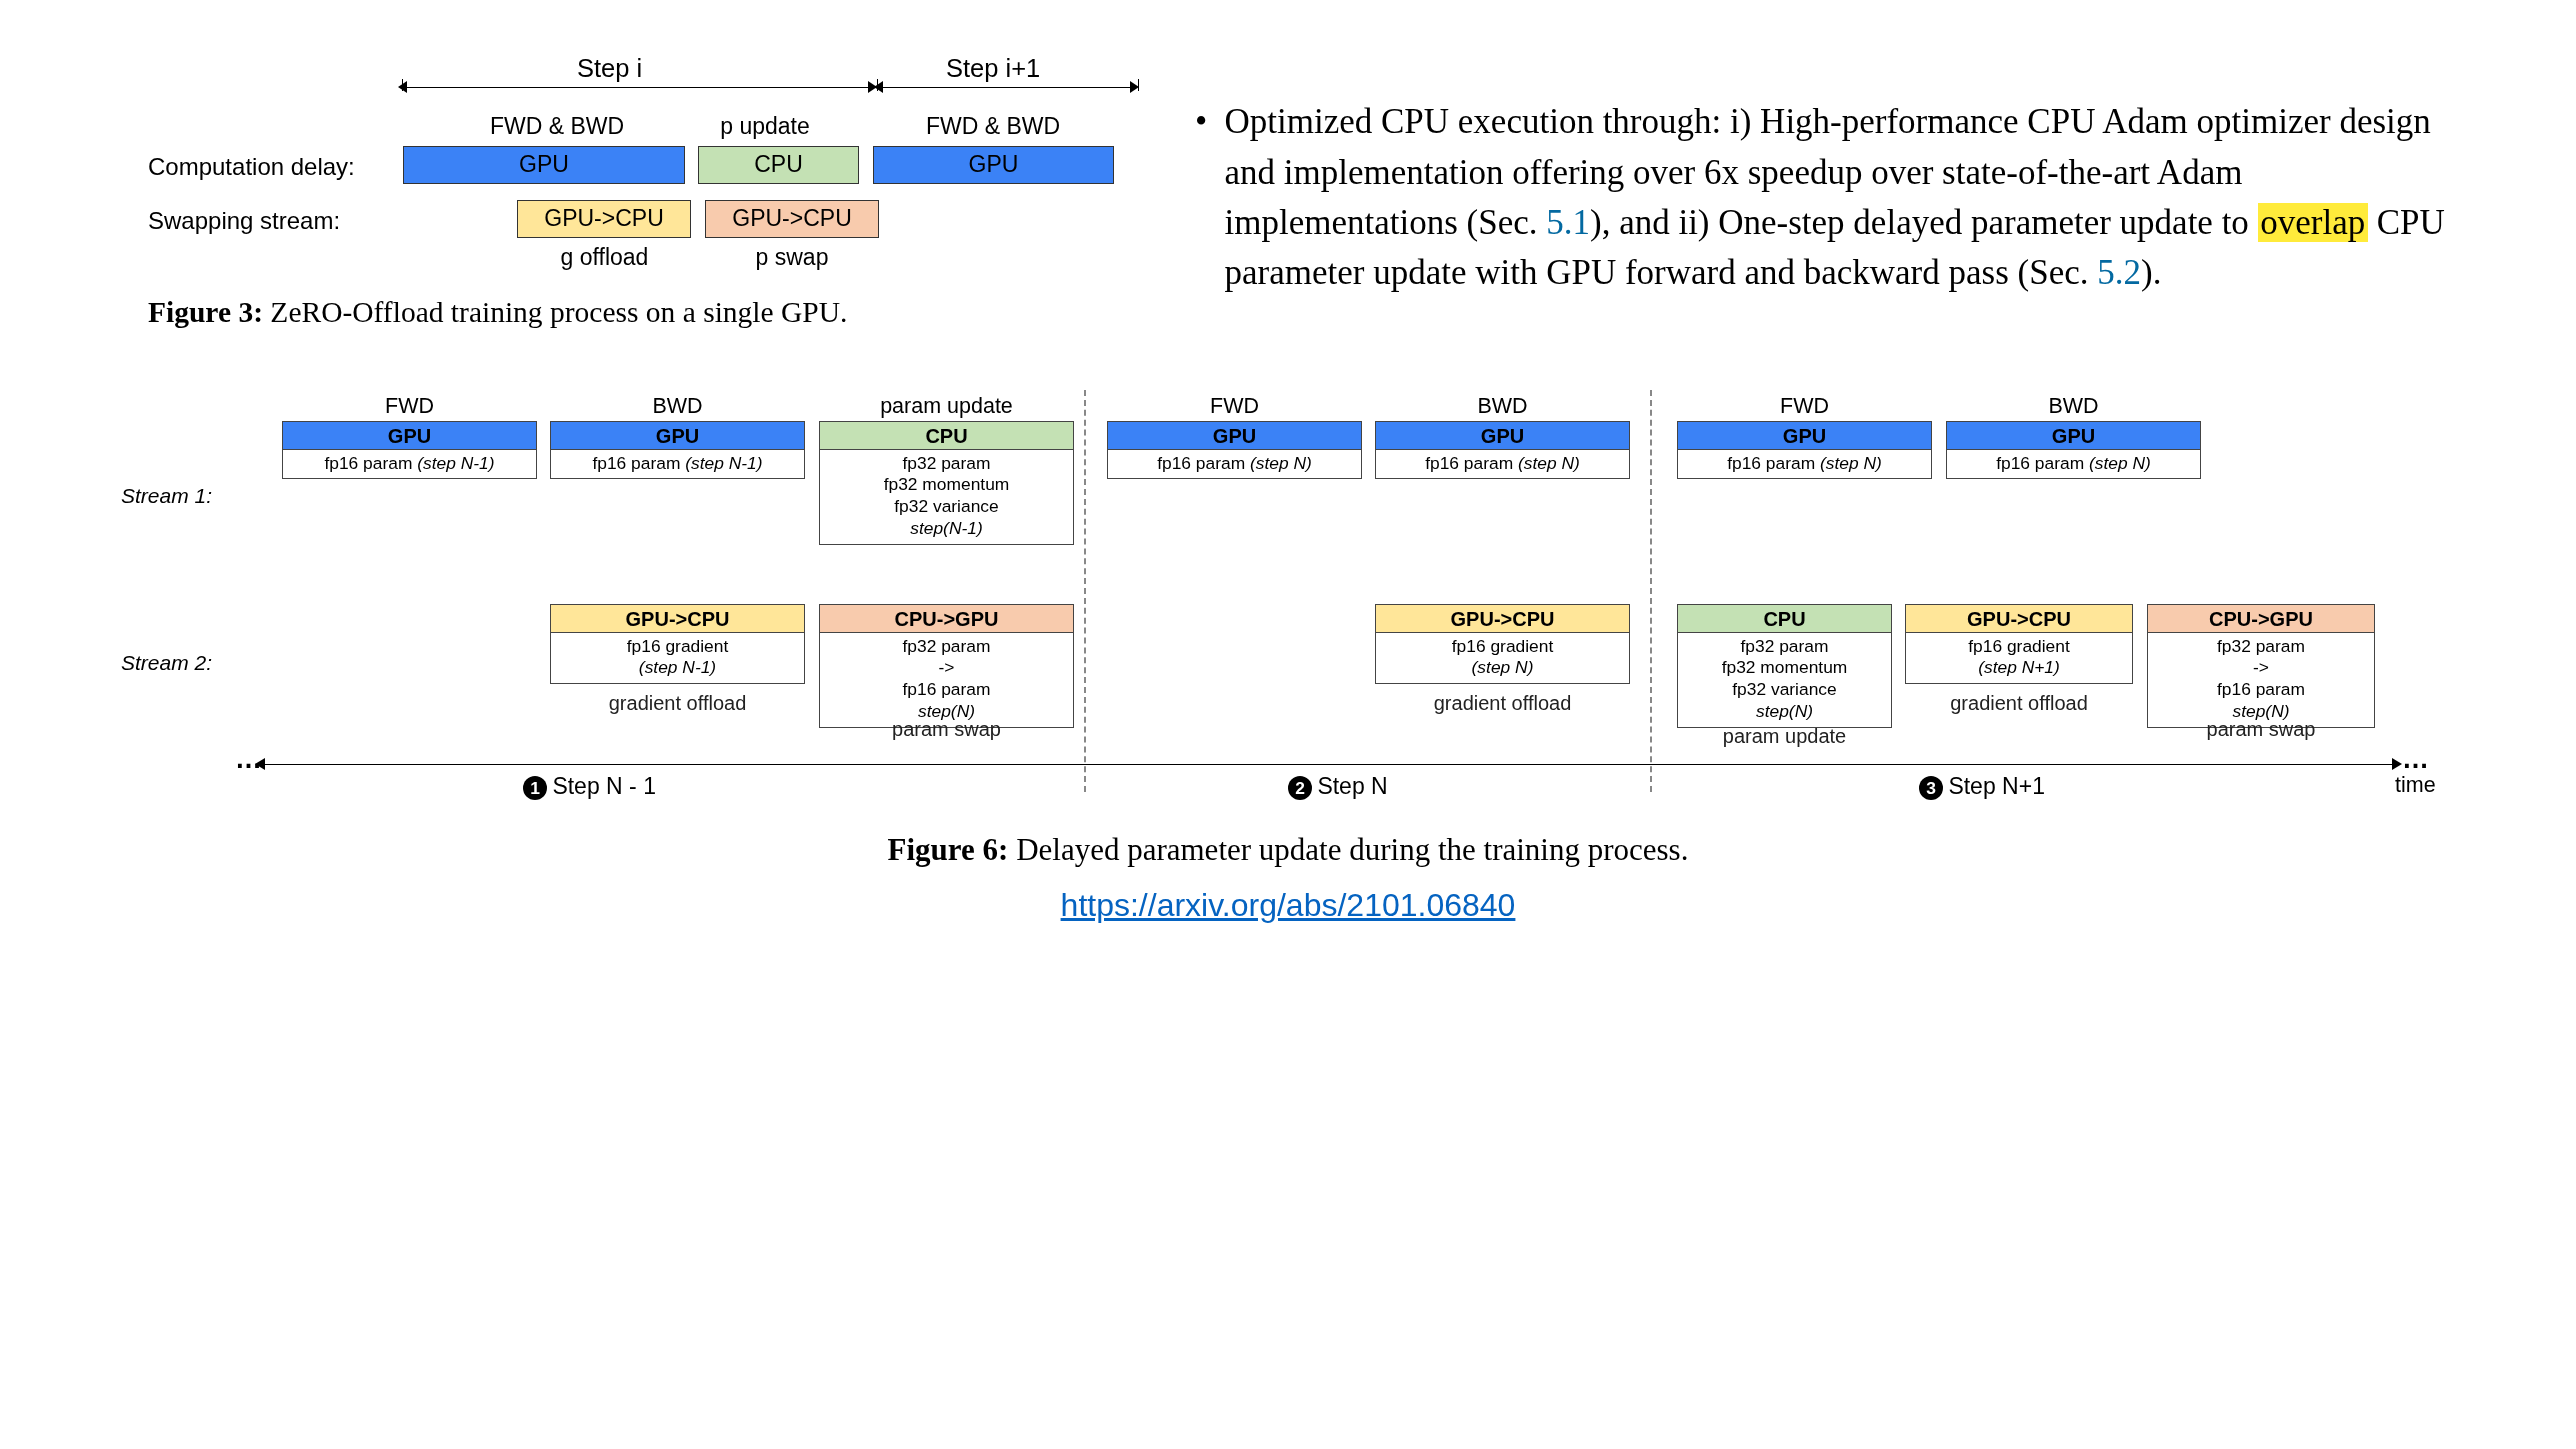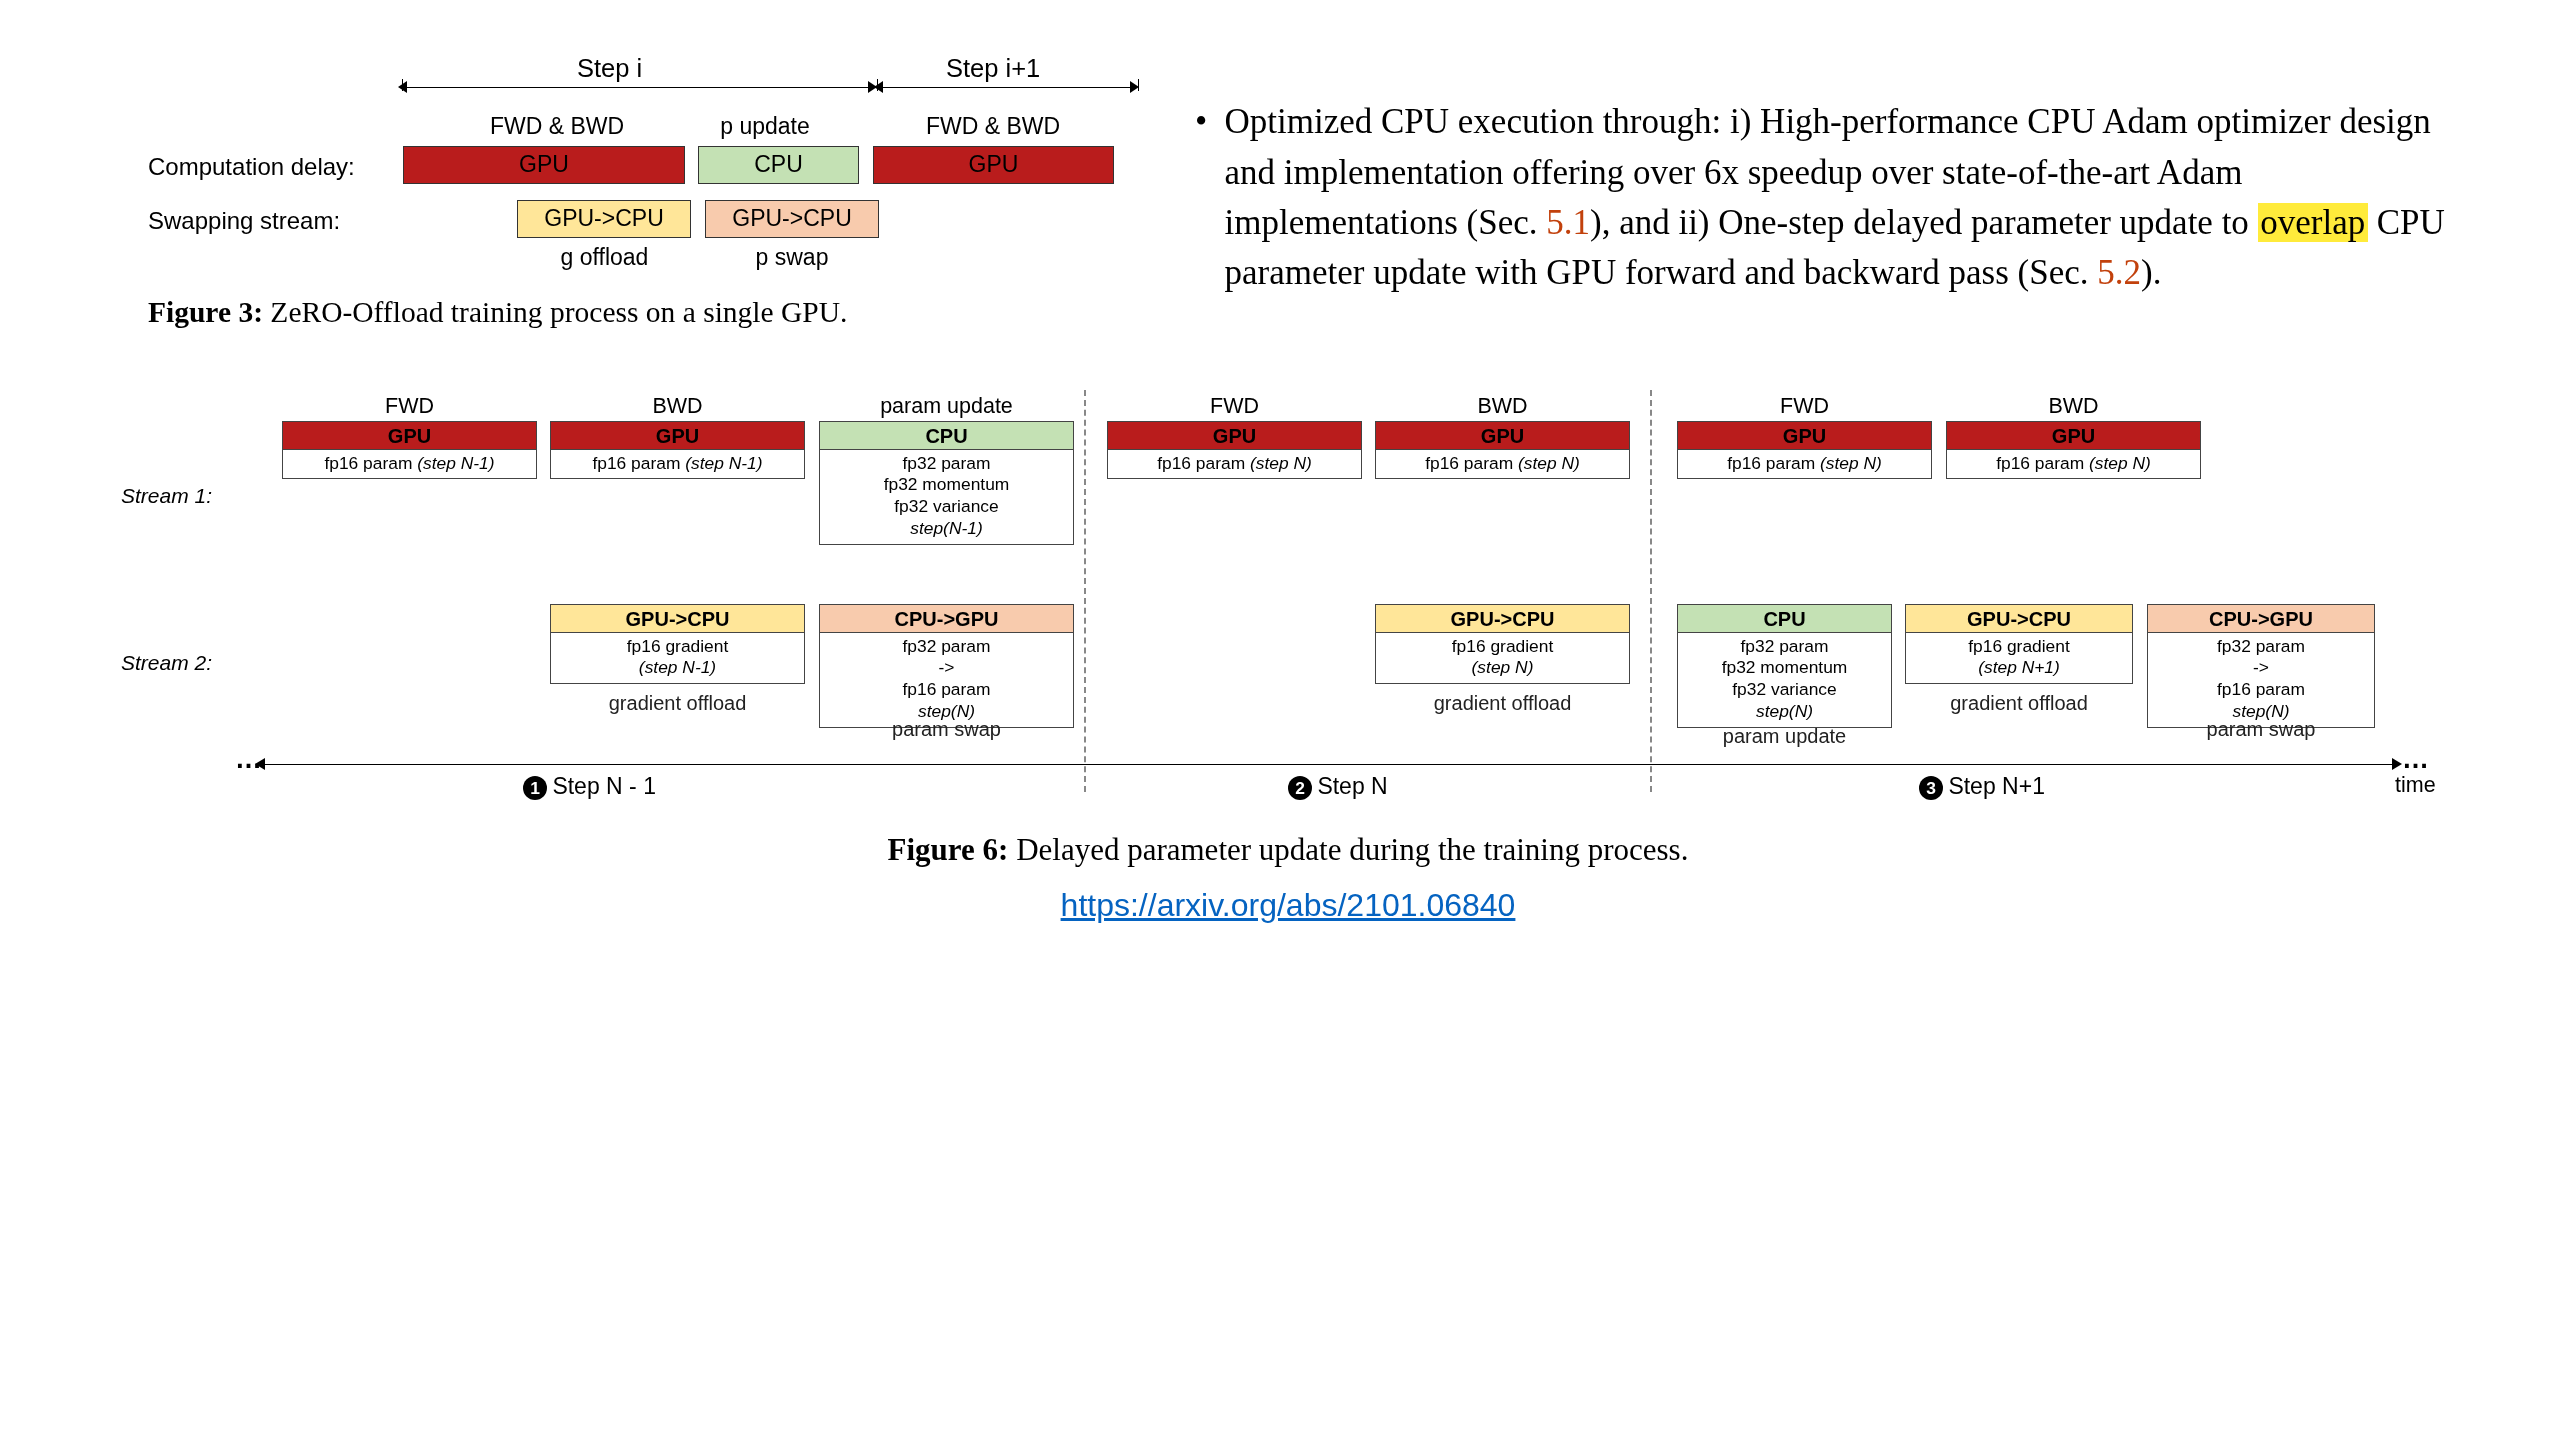--- a/index.html
+++ b/index.html
@@ -37,38 +37,38 @@
   }
   .bullet-col ul { list-style: none; }
   .bullet-col li::before {
     content: "•";
     display: inline-block;
     width: 29.5px;
     font-size: 35px;
     vertical-align: top;
   }
   .bullet-col .li-body { display: inline-block; width: calc(100% - 32px); vertical-align: top; }
-  .sec-link { color: #c2410c; }
+  .sec-link { color: #0369a1; }
   .hl { background: #ffeb3b; padding: 0 2.7px; }
 
   
   .fig3-diagram { position: relative; margin-left: 27px; height: 309px; }
   .f3-steplabel { position: absolute; font-size: 25.5px; }
   .f3-box {
     position: absolute;
     border: 1.3px solid #333;
     text-align: center;
     font-size: 23px;
     line-height: 1.2;
     display: flex;
     align-items: center;
     justify-content: center;
     height: 38px;
   }
-  .gpu-box { background: #b91c1c; }
+  .gpu-box { background: #3b82f6; }
   .cpu-box { background: #c4e1b4; }
   .gpucpu-box { background: #ffe699; }
   .cpugpu-box { background: #f8cbad; }
   .rowlabel { position: absolute; font-size: 24px; text-align: left; }
   .sublabel { position: absolute; font-size: 23px; text-align: center; }
   .arrow-head {
     position: absolute;
     width: 0; height: 0;
     border-top: 6.7px solid transparent;
     border-bottom: 6.7px solid transparent;

